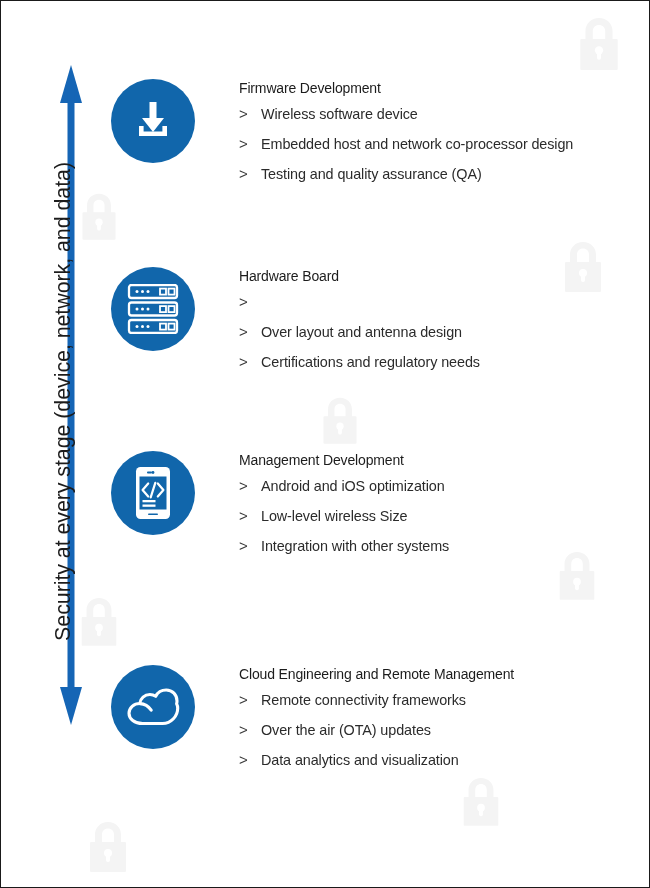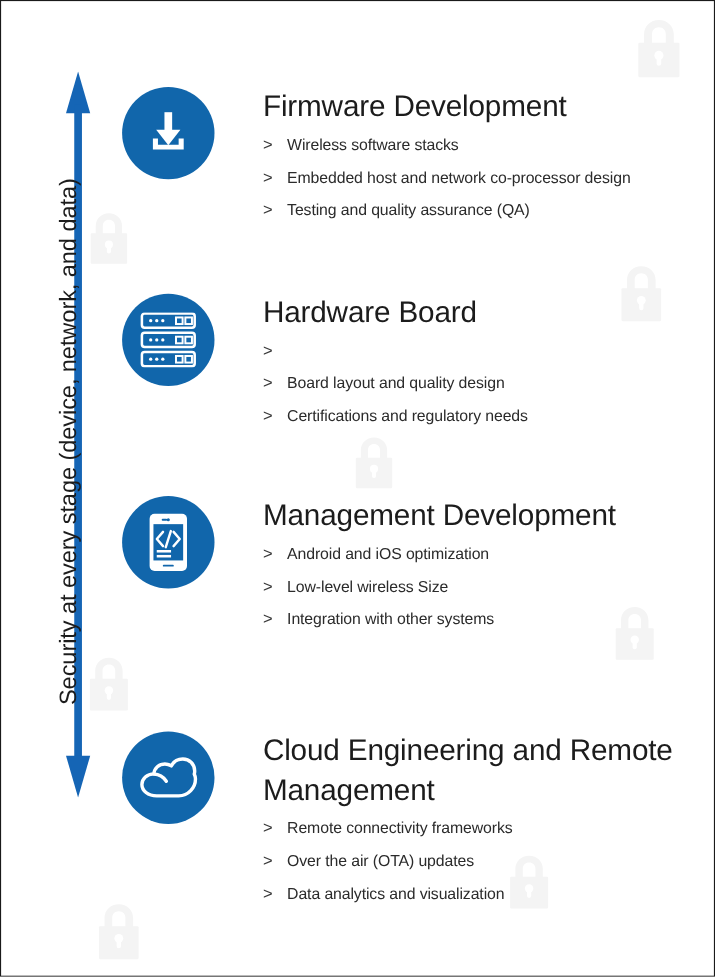--- a/index.html
+++ b/index.html
@@ -82,21 +82,21 @@
     display: flex;
     align-items: center;
     justify-content: center;
   }
   .stage-icon svg { display: block; }
 
   .stage-body {
     margin-left: 128px;
   }
   .stage-title {
-    font-size: 27px;
+    font-size: 14px;
     color: #1c1c1c;
     line-height: 1.32;
     letter-spacing: -0.15px;
     margin: 0 0 7px 0;
     font-weight: 400;
   }
   .bullets {
     list-style: none;
     margin: 0;
     padding: 0;
@@ -210,21 +210,21 @@
               <polygon points="23,34 34,20 12,20"></polygon>
               <path d="M9 28v10h28V28h-4.6v5.6H13.6V28z"></path>
             </g>
           </svg>
         </div>
         <div class="stage-body">
           <h2 class="stage-title">Firmware Development</h2>
           <ul class="bullets">
             <li class="bullet">
               <span class="chev">&gt;</span>
-              <span class="bullet-text">Wireless software stacks</span>
+              <span class="bullet-text">Wireless software device</span>
             </li>
             <li class="bullet">
               <span class="chev">&gt;</span>
               <span class="bullet-text">Embedded host and network co-processor design</span>
             </li>
             <li class="bullet">
               <span class="chev">&gt;</span>
               <span class="bullet-text">Testing and quality assurance (QA)</span>
             </li>
           </ul>
@@ -260,21 +260,21 @@
           </svg>
         </div>
         <div class="stage-body">
           <h2 class="stage-title">Hardware Board</h2>
           <ul class="bullets">
             <li class="bullet">
               <span class="chev">&gt;</span>
             </li>
             <li class="bullet">
               <span class="chev">&gt;</span>
-              <span class="bullet-text">Board layout and quality design</span>
+              <span class="bullet-text">Over layout and antenna design</span>
             </li>
             <li class="bullet">
               <span class="chev">&gt;</span>
               <span class="bullet-text">Certifications and regulatory needs</span>
             </li>
           </ul>
         </div>
       </div>
       <div class="stage" style="top: 450px;">
         <div class="stage-icon">

